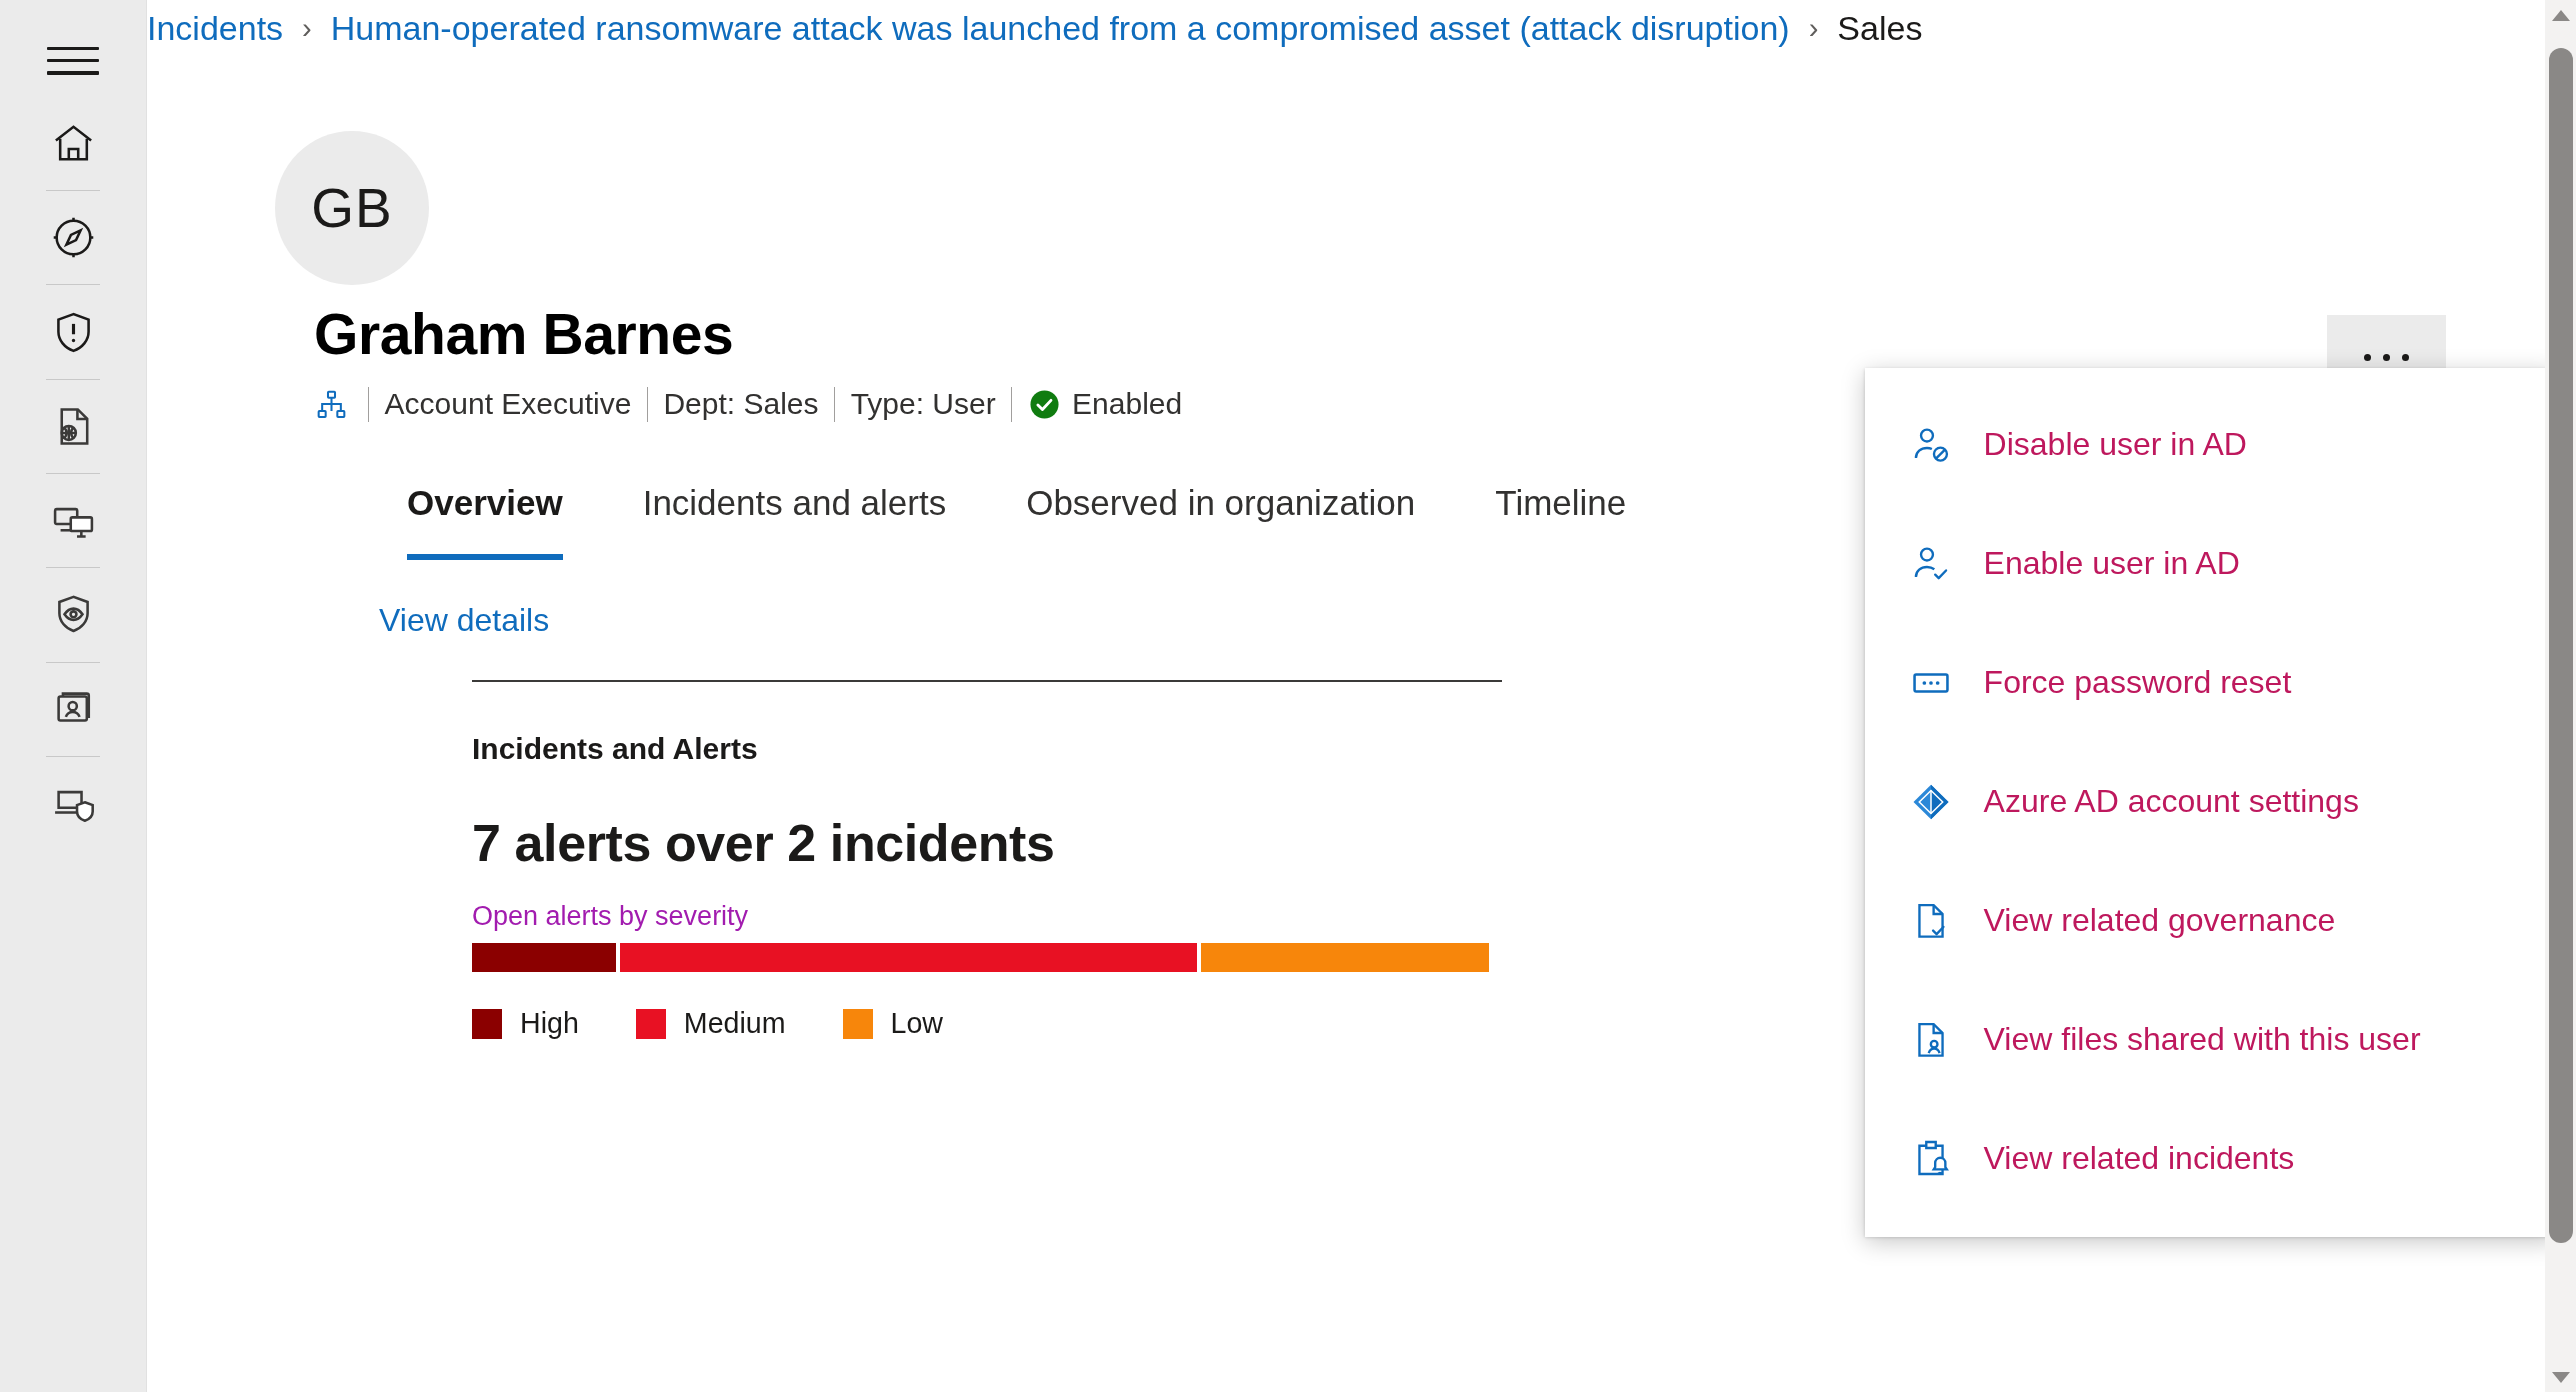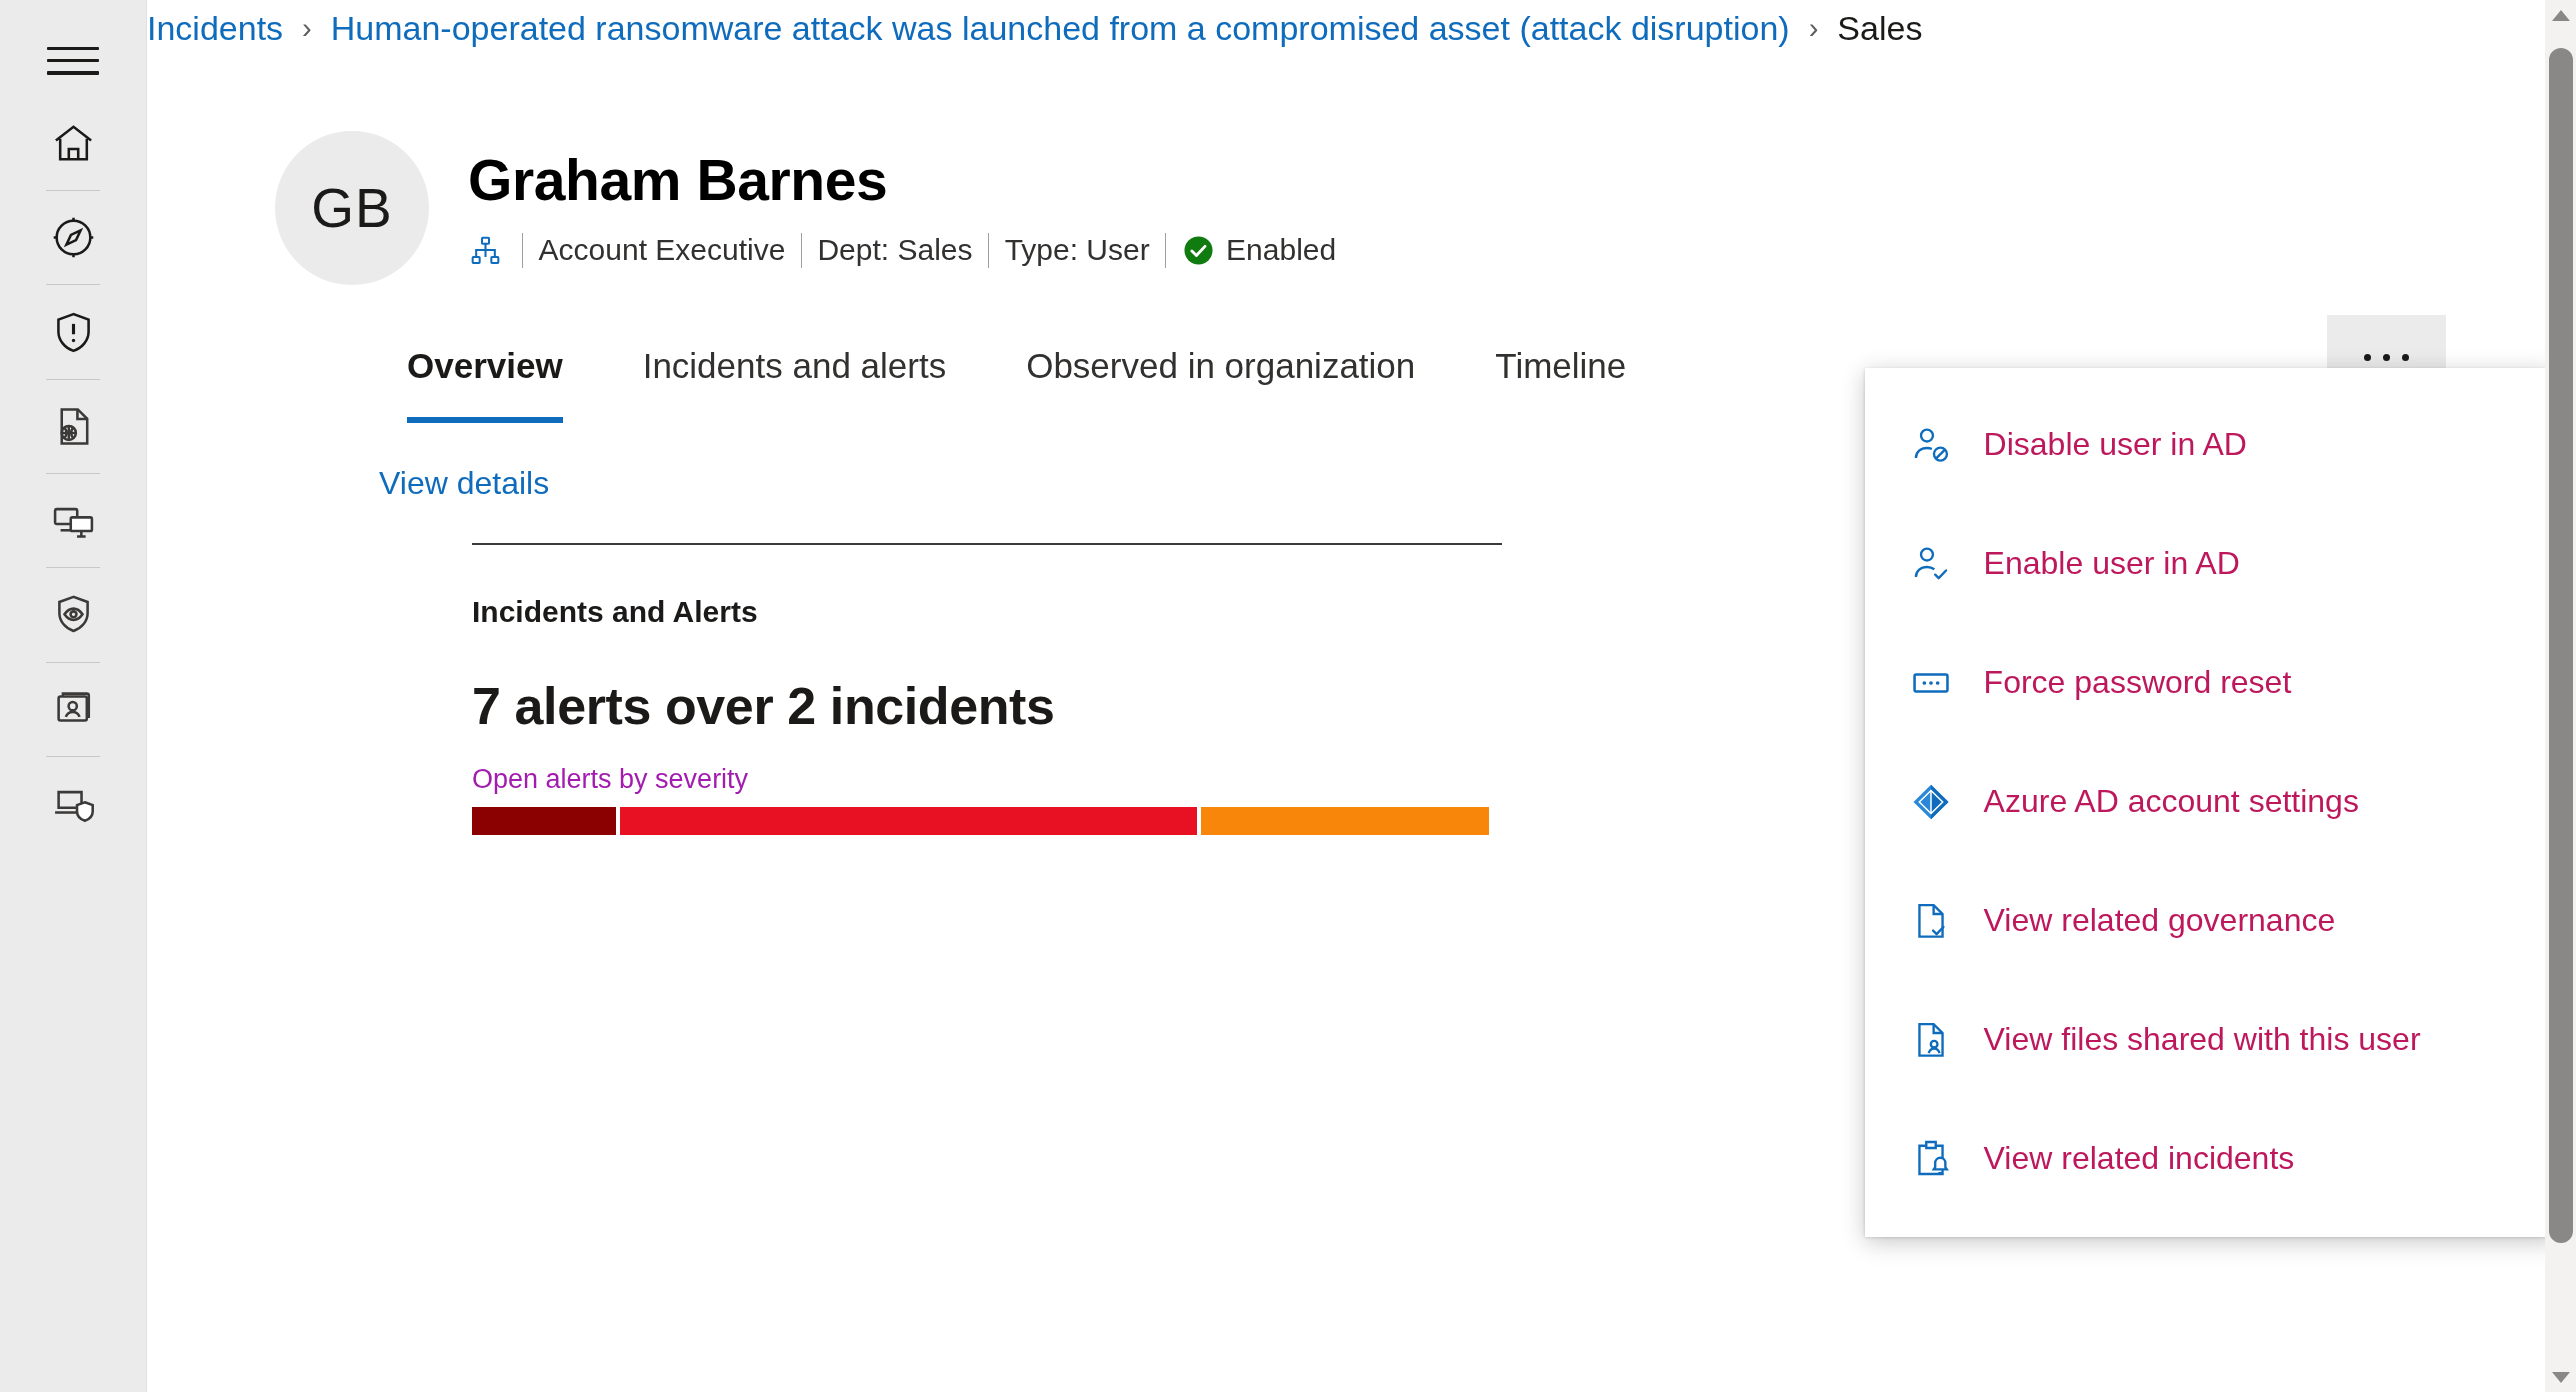--- a/index.html
+++ b/index.html
@@ -79,20 +79,21 @@
     font-size: 29px;
     font-weight: 300;
   }
 
   
   .profile {
     position: relative;
     display: flex;
     align-items: flex-start;
     padding: 74px 0 0 128px;
+    flex-direction: column;
   }
   .avatar {
     width: 154px; height: 154px;
     border-radius: 50%;
     background: #ebebeb;
     display: flex; align-items: center; justify-content: center;
     font-size: 55px;
     color: #1b1a19;
     letter-spacing: 0.9px;
     flex: 0 0 154px;
@@ -473,20 +474,34 @@
       <div class="bigstat">7 alerts over 2 incidents</div>
 
       <div class="chart-caption">Open alerts by severity</div>
 
       <div class="sevbar">
         <div class="seg" style="flex:1;background:#8b0000"></div>
         <div class="seg" style="flex:4;background:#e81123"></div>
         <div class="seg" style="flex:2;background:#f7860b"></div>
       </div>
 
+      <div class="legend">
+        <div class="legend-item">
+          <span class="legend-sw" style="background:#8b0000"></span>
+          <span class="legend-label">High</span>
+        </div>
+        <div class="legend-item">
+          <span class="legend-sw" style="background:#e81123"></span>
+          <span class="legend-label">Medium</span>
+        </div>
+        <div class="legend-item">
+          <span class="legend-sw" style="background:#f7860b"></span>
+          <span class="legend-label">Low</span>
+        </div>
+      </div>
     </div>
 
     <div class="ctxmenu">
 
       <div class="ctxitem">
         <span class="ctxicon">
           <svg width="42" height="42" viewBox="0 0 24 24" fill="none" stroke="#0f6cbd" stroke-width="1.35">
             <circle cx="9.7" cy="6.6" r="3.4"></circle>
             <path d="M3.4 19.4c0-3.4 2.8-5.7 6.3-5.7 1 0 2 .2 2.8.6"></path>
             <circle cx="17.4" cy="17.2" r="3.7"></circle>

